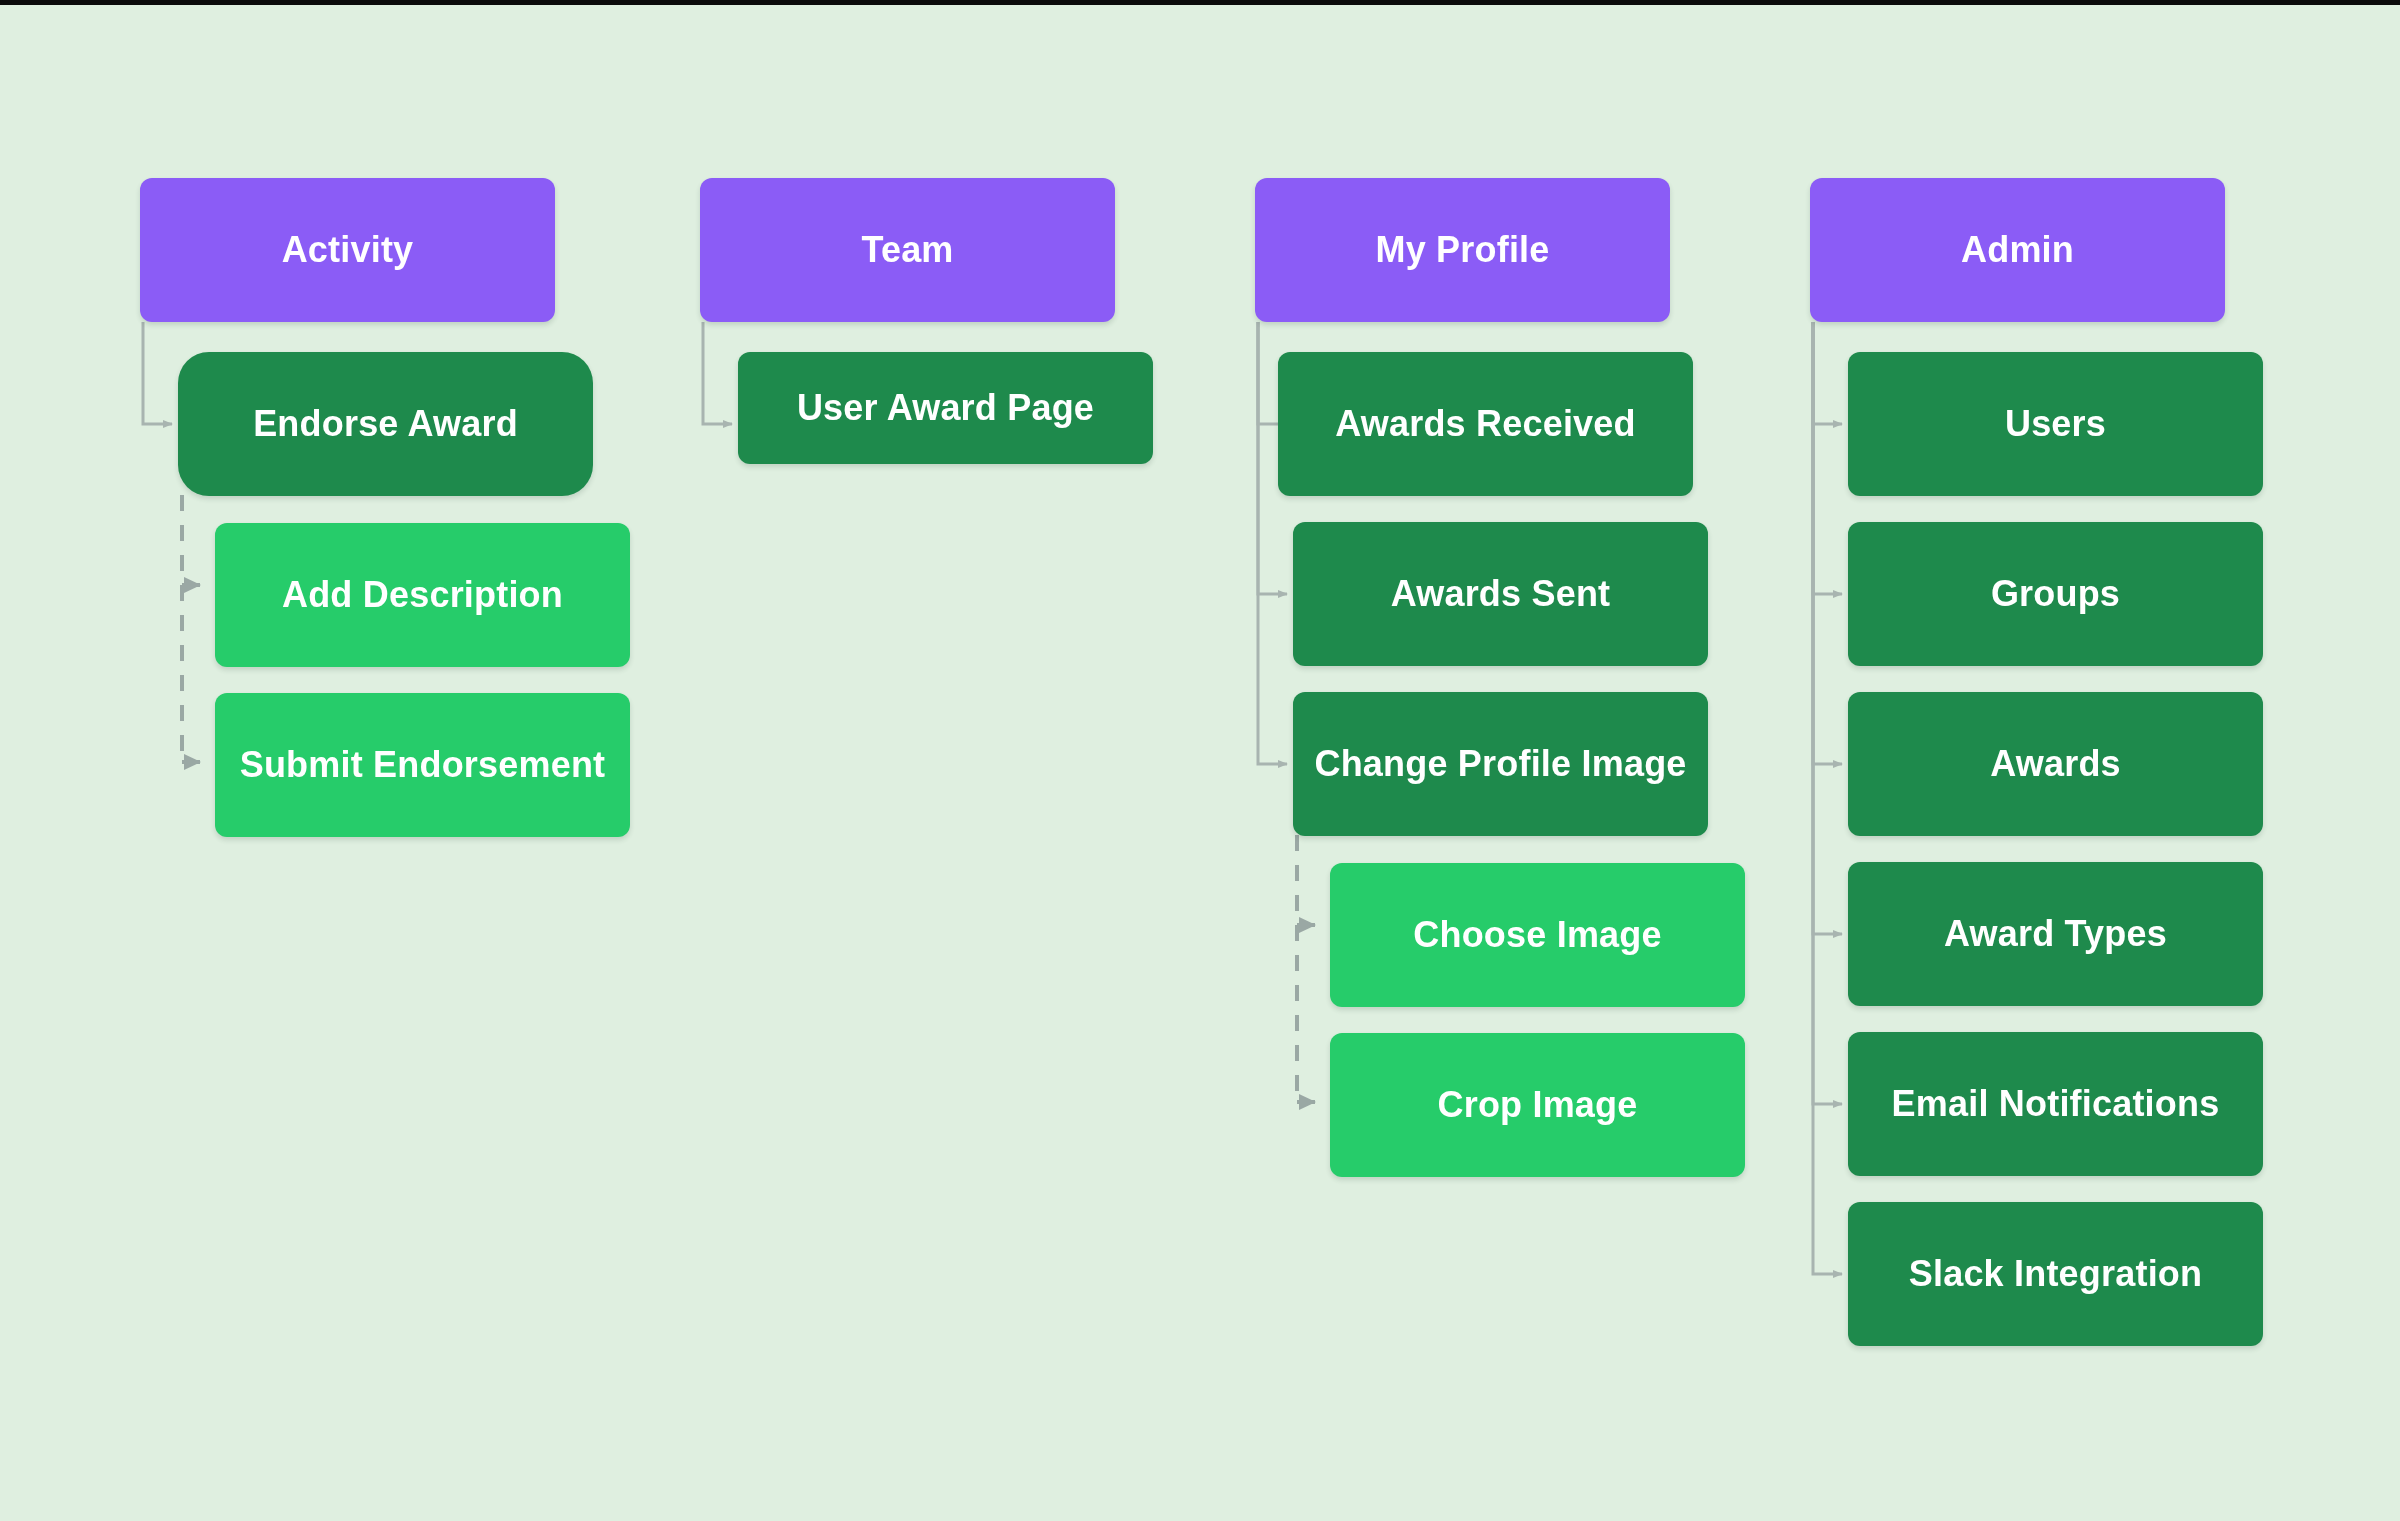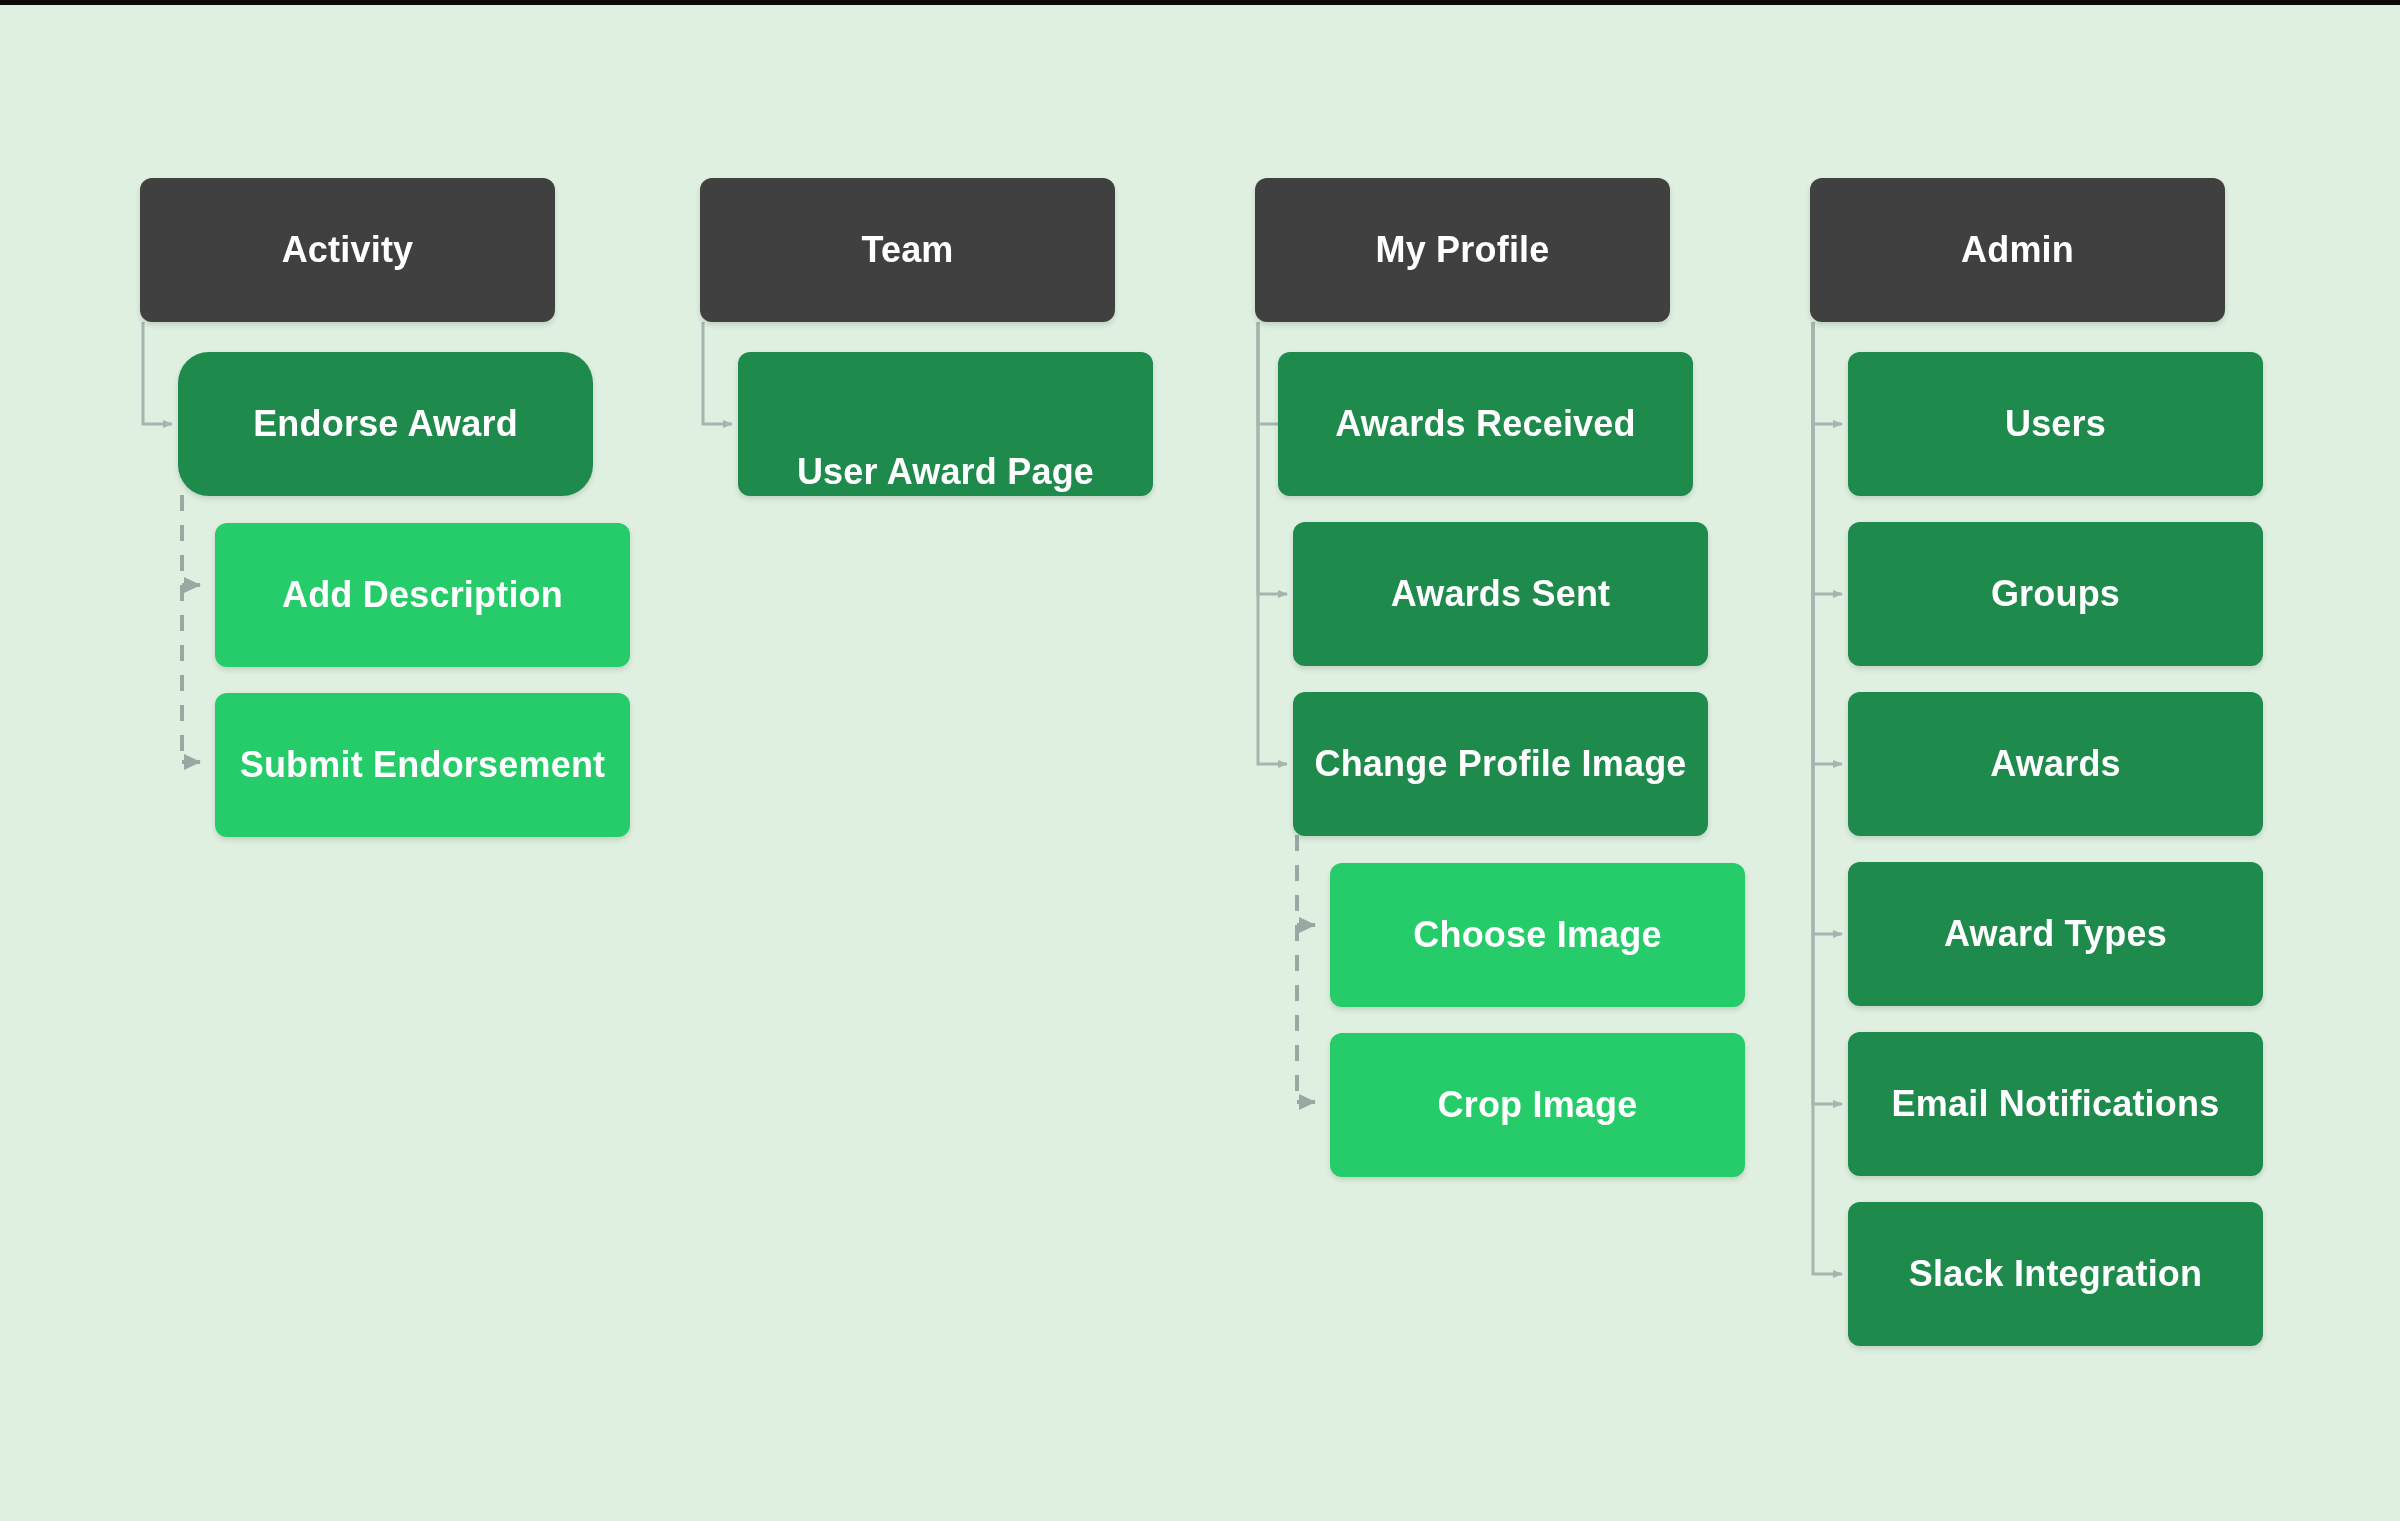--- a/index.html
+++ b/index.html
@@ -45,21 +45,21 @@
     justify-content: center;
     text-align: center;
     border-radius: 12px;
     color: #ffffff;
     z-index: 3;
     box-shadow: 0 3px 5px rgba(40,70,50,0.16);
     padding: 4px 14px;
     line-height: 1.15;
   }
   .node.lv1 {
-    background: #404040;
+    background: #8b5cf6;
     font-size: 36px;
     font-weight: 700;
     letter-spacing: 0.2px;
   }
   .node.lv2 {
     background: #1e8a4c;
     font-size: 36px;
     font-weight: 600;
     letter-spacing: 0.2px;
   }
@@ -133,21 +133,21 @@
   </div>
 
   <div class="node lv3" style="left:215px;top:693px;width:415px;height:144px;justify-content:center;">
     <span>Submit Endorsement</span>
   </div>
 
   <div class="node lv1" style="left:700px;top:178px;width:415px;height:144px;">
     <span>Team</span>
   </div>
 
-  <div class="node lv2" style="left:738px;top:352px;width:415px;height:144px;align-items:flex-end;">
+  <div class="node lv2" style="left:738px;top:352px;width:415px;height:112px;">
     <span>User Award Page</span>
   </div>
 
   <div class="node lv1" style="left:1255px;top:178px;width:415px;height:144px;">
     <span>My Profile</span>
   </div>
 
   <div class="node lv2" style="left:1278px;top:352px;width:415px;height:144px;">
     <span>Awards Received</span>
   </div>

